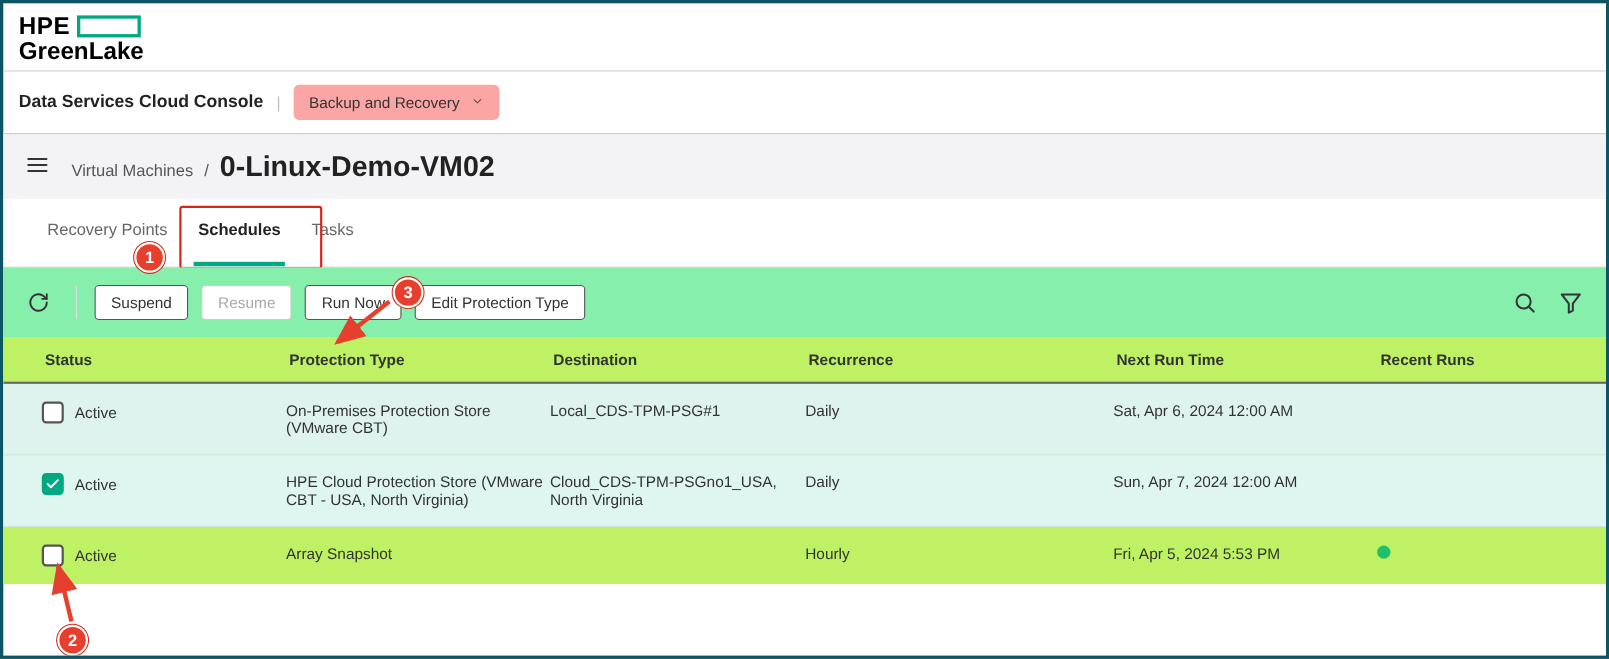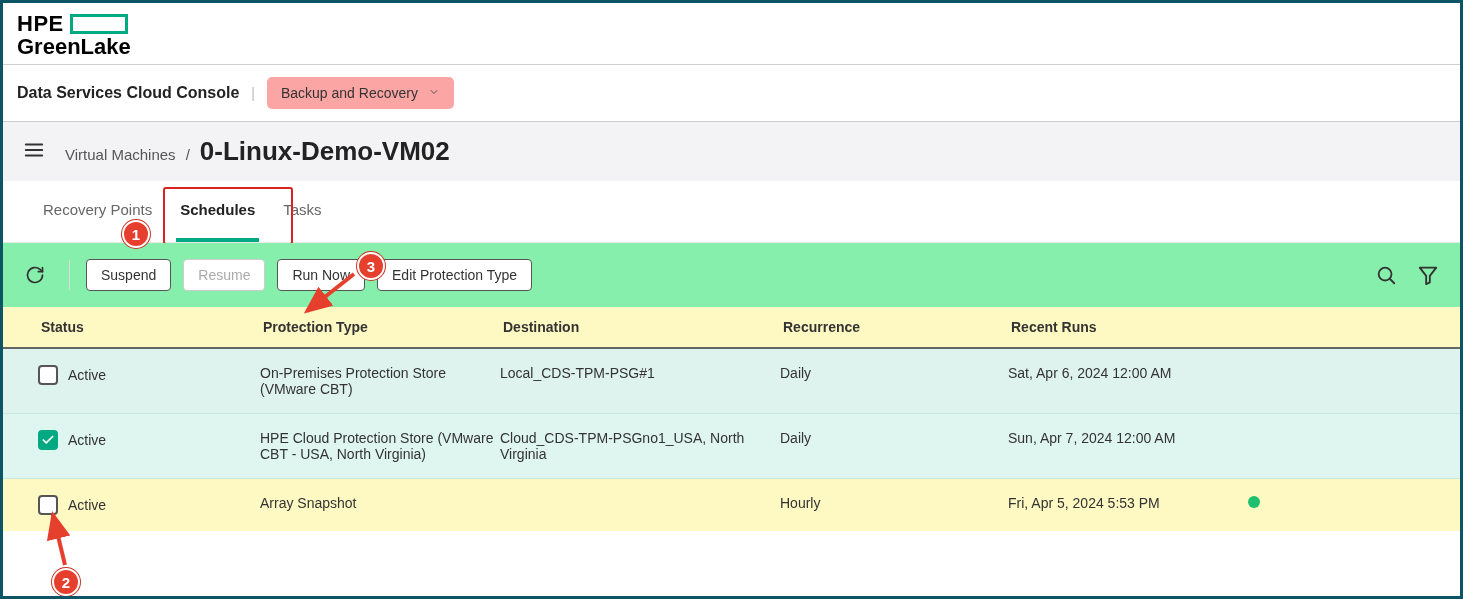--- a/index.html
+++ b/index.html
@@ -58,26 +58,26 @@
   .toolbar-sep {
     border-left: 1px solid #ddd; height: 30px; margin: 0 4px 0 10px;
   }
   .icon-btn { width: 24px; height: 24px; display: flex; align-items: center; justify-content: center; cursor: pointer; }
   .btn {
     border: 1px solid #555; border-radius: 4px; background: #fff;
     padding: 7px 14px; font-size: 14px; cursor: pointer; color: #333;
   }
   .btn.disabled { color: #aaa; border-color: #ccc; cursor: default; }
   .toolbar-right { margin-left: auto; display: flex; gap: 18px; align-items: center; }
-  .table-wrap { background: #fef9c3; }
+  .table-wrap { background: #bef264; }
   .thead { display: flex; padding: 12px 20px; border-bottom: 2px solid #666; color: #333; font-weight: 700; font-size: 14px; }
   .col-status { width: 240px; padding-left: 18px; }
   .col-ptype  { width: 240px; }
-  .col-dest   { width: 280px; }
-  .col-recur  { width: 228px; }
+  .col-dest   { width: 232px; }
+  .col-recur  { width: 280px; }
   .col-next   { width: 240px; }
   .col-recent { flex: 1; }
   .trow { display: flex; padding: 16px 17px; align-items: flex-start; font-size: 14px; color: #333; }
   .trow.sel1 { background: #dff3ee; }
   .trow.sel2 { background: #dff6f0; border-top: 1px solid #c9e8df; border-bottom: 1px solid #c9e8df; }
   .chk {
     width: 20px; height: 20px; border: 2px solid #555; border-radius: 4px;
     display: inline-flex; align-items: center; justify-content: center;
     margin-right: 10px; vertical-align: middle; background: #fff; cursor: pointer;
   }
@@ -168,20 +168,21 @@
     </span>
   </div>
 </div>
 
 <div class="table-wrap">
   <div class="thead">
     <div class="col-status">Status</div>
     <div class="col-ptype">Protection Type</div>
     <div class="col-dest">Destination</div>
     <div class="col-recur">Recurrence</div>
+    <div class="col-next">Next Run Time</div>
     <div class="col-recent">Recent Runs</div>
   </div>
 
   <div class="trow sel1">
     <div class="col-status status-cell">
       <span class="chk">
         
       </span>
       <span>Active</span>
     </div>

